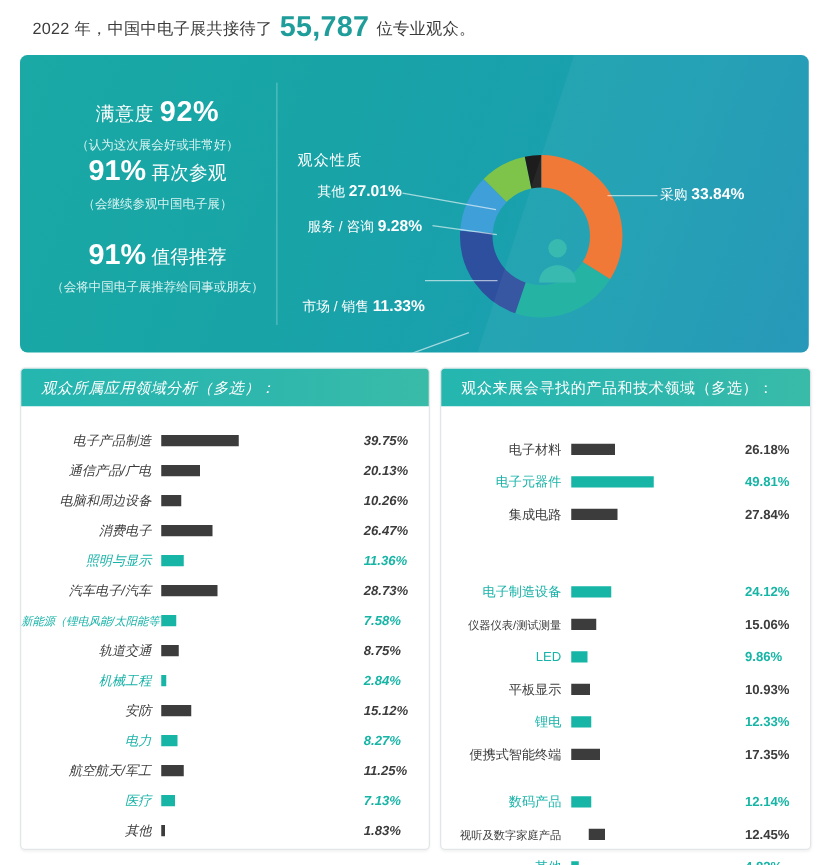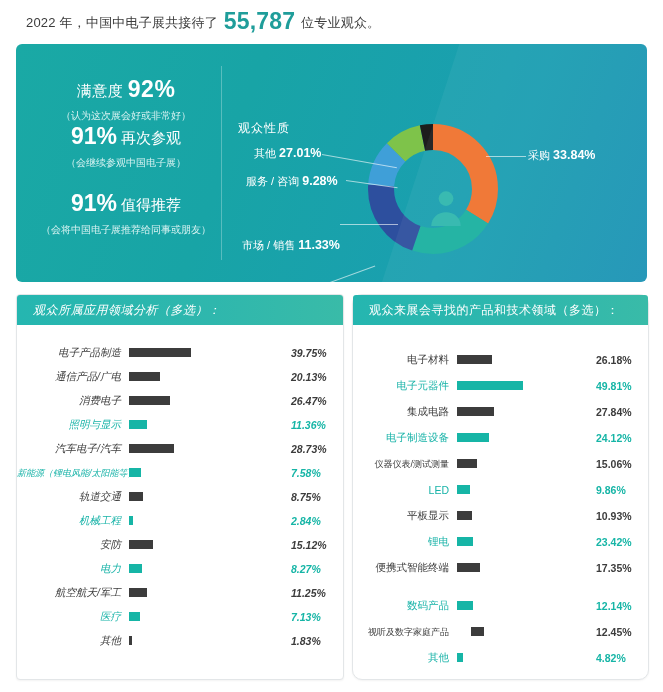--- a/index.html
+++ b/index.html
@@ -64,21 +64,21 @@
   .lbl b{font-size:12.5px;font-weight:bold;}
   .leader{position:absolute;background:rgba(255,255,255,.6);height:1px;}
 
   
   .panel{
     position:absolute;top:294px;
     background:#ffffff;border:1px solid #e3e6e8;border-radius:4px;
     box-shadow:0 1px 2px rgba(0,0,0,.05);
   }
   .panel.left{left:16px;width:326px;height:384px;font-style:italic;}
-  .panel.right{left:352px;width:295px;height:384px;border-radius:10px;}
+  .panel.right{left:352px;width:295px;height:384px;}
   .panel-head{
     height:30px;border-radius:3px 3px 0 0;
     background:linear-gradient(90deg,#25b6b0 0%,#2fb7ad 60%,#39bba8 100%);
     color:#fff;font-size:12px;line-height:30px;padding-left:16px;
     letter-spacing:.5px;
   }
   .panel.right .panel-head{
     background:linear-gradient(90deg,#25b6b0 0%,#2fb7ad 60%,#39bba8 100%);
   }
   .rows{padding:16px 0 0 0;}
@@ -198,20 +198,27 @@
 
 
       <div class="row">
         <div class="name">通信产品/广电</div>
         <div class="barwrap">
             <div class="bar" style="width:20.13%"></div>
           </div>
         <div class="val">20.13%</div>
       </div>
 
+      <div class="row">
+        <div class="name">电脑和周边设备</div>
+        <div class="barwrap">
+            <div class="bar" style="width:10.26%"></div>
+          </div>
+        <div class="val">10.26%</div>
+      </div>
 
       <div class="row">
         <div class="name">消费电子</div>
         <div class="barwrap">
             <div class="bar" style="width:26.47%"></div>
           </div>
         <div class="val">26.47%</div>
       </div>
 
       <div class="row teal">
@@ -318,21 +325,21 @@
       </div>
 
       <div class="row" style="height:26px;">
         <div class="name">集成电路</div>
         <div class="barwrap">
             <div class="bar" style="width:27.84%"></div>
           </div>
         <div class="val">27.84%</div>
       </div>
 
-      <div class="row teal" style="height:26px;">
+      <div class="row teal" style="height:26px;margin-top:36px;">
         <div class="name">电子制造设备</div>
         <div class="barwrap">
             <div class="bar" style="width:24.12%"></div>
           </div>
         <div class="val">24.12%</div>
       </div>
 
       <div class="row" style="height:26px;">
         <div class="name small">仪器仪表/测试测量</div>
         <div class="barwrap">
@@ -355,21 +362,21 @@
             <div class="bar" style="width:10.93%"></div>
           </div>
         <div class="val">10.93%</div>
       </div>
 
       <div class="row teal" style="height:26px;">
         <div class="name">锂电</div>
         <div class="barwrap">
             <div class="bar" style="width:12.33%"></div>
           </div>
-        <div class="val">23.42%</div>
+        <div class="val">12.33%</div>
       </div>
 
       <div class="row" style="height:26px;">
         <div class="name">便携式智能终端</div>
         <div class="barwrap">
             <div class="bar" style="width:17.35%"></div>
           </div>
         <div class="val">17.35%</div>
       </div>
 

